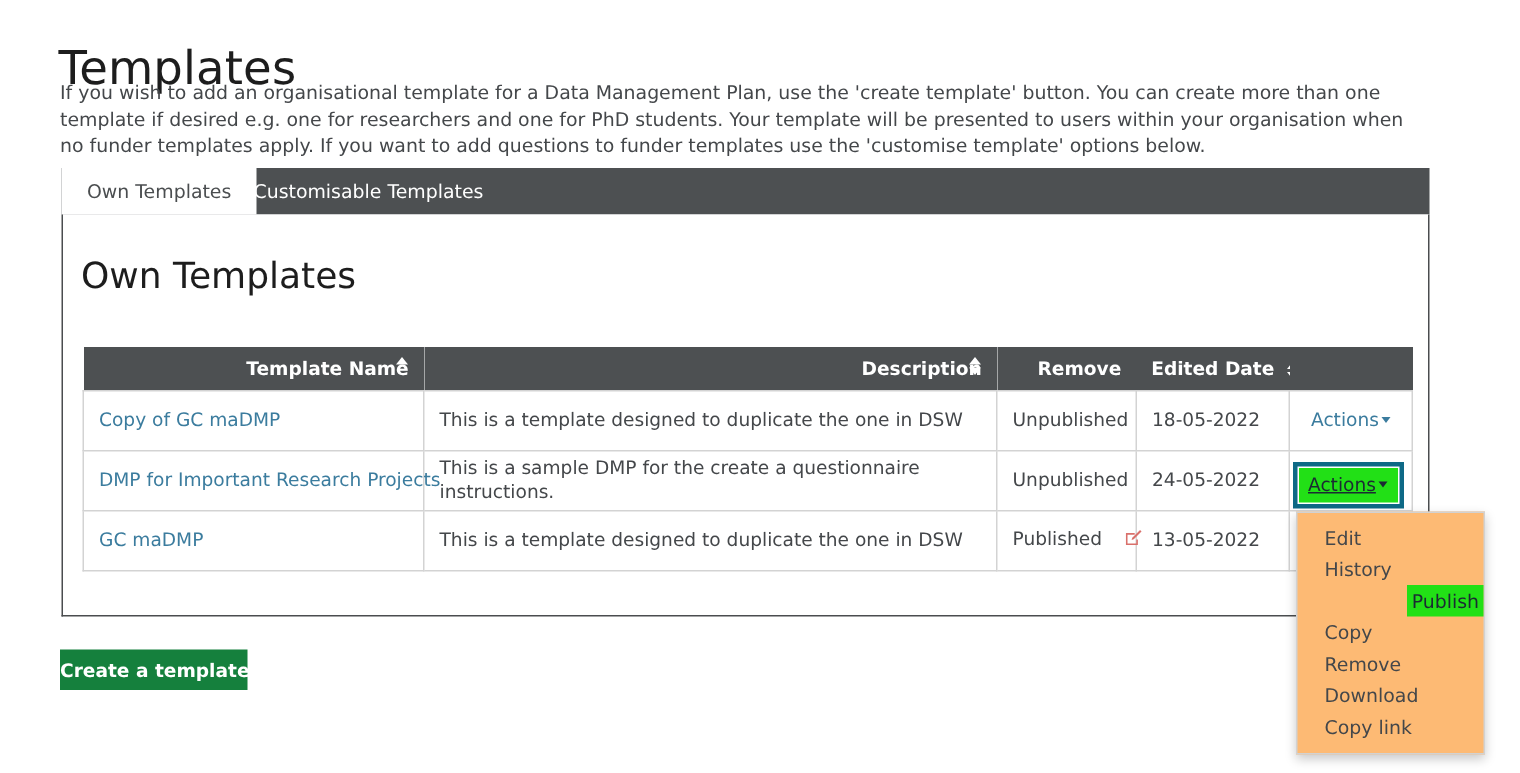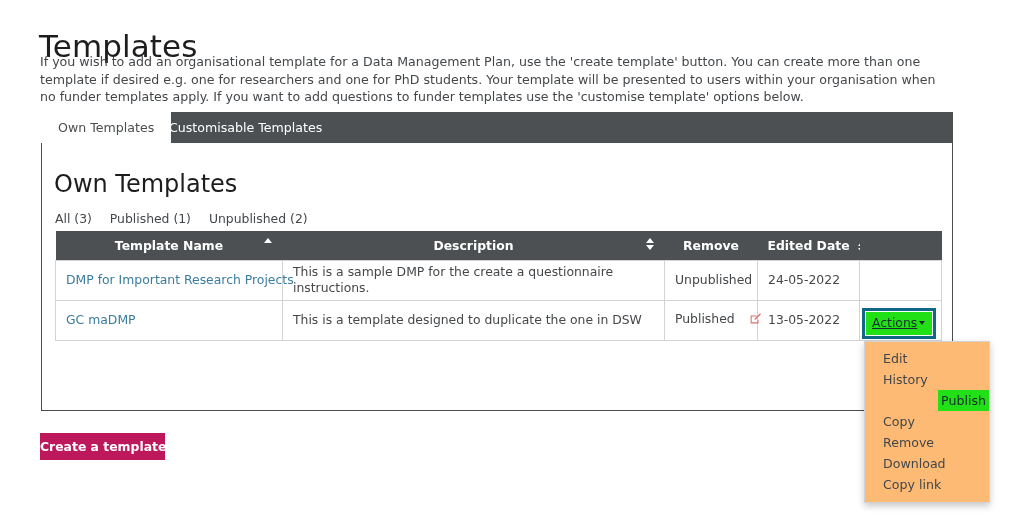--- a/index.html
+++ b/index.html
@@ -114,21 +114,21 @@
     width: 886px;
     border-collapse: collapse;
     table-layout: fixed;
     font-size: 12.4px;
   }
   .tbl thead th {
     background: #4d5052;
     color: #ffffff;
     font-size: 12.4px;
     font-weight: bold;
-    text-align: center;
+    text-align: right;
     height: 29px;
     padding: 0 10px;
     box-sizing: border-box;
     border: 0;
     vertical-align: middle;
     white-space: nowrap;
     position: relative;
   }
   .tbl tbody td {
     border: 1px solid #d3d3d3;
@@ -272,21 +272,21 @@
   }
   .dd-item-wrap-hl { padding-left: 0; text-align: right; }
 
   
   .create-btn {
     position: absolute;
     left: 40px;
     top: 433px;
     width: 125px;
     height: 27px;
-    background: #be185d;
+    background: #15803d;
     color: #ffffff;
     font-size: 12.4px;
     font-weight: bold;
     border: 0;
     line-height: 27px;
     text-align: center;
     padding: 0;
     font-family: "DejaVu Sans", "Liberation Sans", sans-serif;
     white-space: nowrap;
   }
@@ -300,25 +300,20 @@
   <div class="intro">If you wish to add an organisational template for a Data Management Plan, use the 'create template' button. You can create more than one template if desired e.g. one for researchers and one for PhD students. Your template will be presented to users within your organisation when no funder templates apply. If you want to add questions to funder templates use the 'customise template' options below.</div>
 
   <div class="tabbar">
     <div class="tab active">Own Templates</div>
     <div class="tab inactive">Customisable Templates</div>
   </div>
 
   <div class="panel">
     <div class="panel-title">Own Templates</div>
 
-    <div class="filters">
-      <span class="f-item">All (3)</span>
-      <span class="f-item">Published (1)</span>
-      <span class="f-item">Unpublished (2)</span>
-    </div>
 
     <table class="tbl">
       <colgroup>
         <col class="col-name">
           <col class="col-desc">
           <col class="col-status">
           <col class="col-date">
           <col class="col-act">
       </colgroup>
       <thead>
@@ -343,20 +338,33 @@
             <span>Edited Date</span>
             <span class="sort-ico th-sort-inline">
               <span class="caret-up"></span><span class="caret-dn"></span>
             </span>
           </th>
           <th></th>
         </tr>
       </thead>
       <tbody>
 
+        <tr>
+          <td>
+            <a class="tlink" href="#">Copy of GC maDMP</a>
+          </td>
+          <td>This is a template designed to duplicate the one in DSW</td>
+          <td class="status-cell">
+            <span>Unpublished</span>
+          </td>
+          <td>18-05-2022</td>
+          <td class="cell-actions">
+            <a class="act-link" href="#"><span>Actions</span><span class="dd-caret-blue"></span></a>
+          </td>
+        </tr>
 
         <tr>
           <td>
             <a class="tlink" href="#">DMP for Important Research Projects</a>
           </td>
           <td>This is a sample DMP for the create a questionnaire instructions.</td>
           <td class="status-cell">
             <span>Unpublished</span>
           </td>
           <td>24-05-2022</td>

